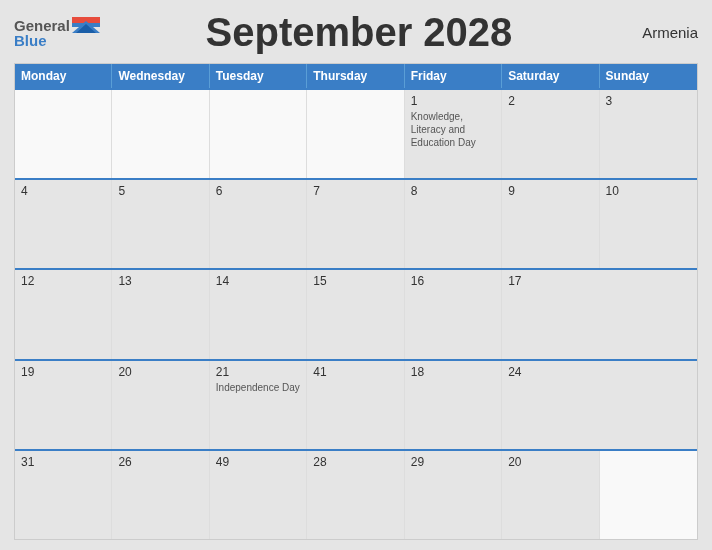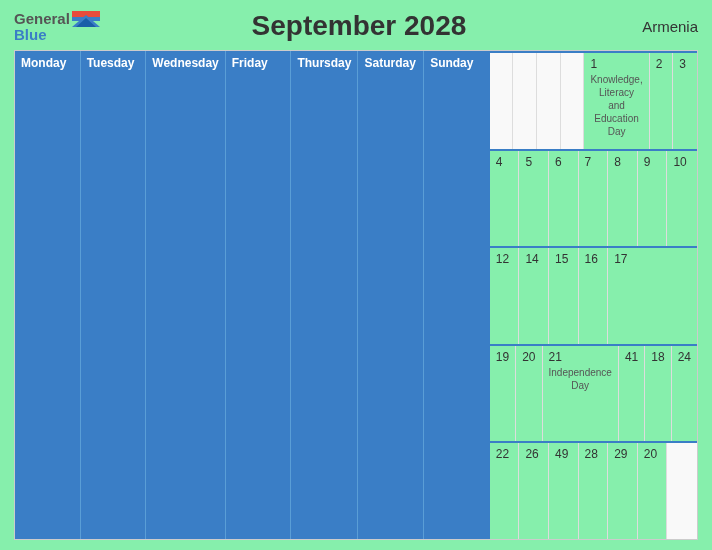--- a/index.html
+++ b/index.html
@@ -6,21 +6,21 @@
     body {
       font-family: Arial, sans-serif;
       background: #fff;
       width: 712px;
       height: 550px;
       overflow: hidden;
     }
     .page {
       width: 712px;
       height: 550px;
-      background: #86efac;
+      background: #e5e5e5;
       padding: 10px 14px 10px 14px;
       display: flex;
       flex-direction: column;
     }
     .header {
       display: flex;
       align-items: center;
       justify-content: space-between;
       margin-bottom: 8px;
     }
@@ -45,36 +45,36 @@
     .logo-flag {
       width: 28px;
       height: 16px;
       margin-left: 2px;
     }
     .logo-row {
       display: flex;
       align-items: center;
     }
     .title {
-      font-size: 28px;
+      font-size: 40px;
       font-weight: bold;
       color: #333;
       text-align: center;
       flex: 1;
     }
     .country {
       font-size: 15px;
       color: #333;
       min-width: 80px;
       text-align: right;
     }
     .calendar {
       flex: 1;
       display: flex;
-      flex-direction: row;
+      flex-direction: column;
       border: 1px solid #ccc;
     }
     .cal-header-row {
       display: grid;
       grid-template-columns: repeat(7, 1fr);
       background: #3a7ec6;
     }
     .cal-header-cell {
       color: #fff;
       font-size: 12px;
@@ -116,21 +116,20 @@
     .day-num {
       font-size: 12px;
       color: #333;
       font-weight: normal;
       margin-bottom: 2px;
     }
     .day-event {
       font-size: 10px;
       color: #555;
       line-height: 1.3;
-      text-align: center;
     }
   </style>
 </head>
 <body>
 
 <div class="page">
   <div class="header">
     <div class="logo">
       <div class="logo-row">
         <span class="logo-general">General</span>
@@ -145,24 +144,24 @@
       </div>
       <span class="logo-blue">Blue</span>
     </div>
     <div class="title">September 2028</div>
     <div class="country">Armenia</div>
   </div>
 
   <div class="calendar">
     <div class="cal-header-row">
     <div class="cal-header-cell">Monday</div>
+        <div class="cal-header-cell">Wednesday</div>
         <div class="cal-header-cell">Tuesday</div>
-        <div class="cal-header-cell">Wednesday</div>
+        <div class="cal-header-cell">Thursday</div>
         <div class="cal-header-cell">Friday</div>
-        <div class="cal-header-cell">Thursday</div>
         <div class="cal-header-cell">Saturday</div>
         <div class="cal-header-cell">Sunday</div>
       </div>
     <div class="cal-body">
     <div class="cal-row">
           <div class="cal-cell empty"></div>
           <div class="cal-cell empty"></div>
           <div class="cal-cell empty"></div>
           <div class="cal-cell empty"></div>
           <div class="cal-cell">
@@ -197,20 +196,23 @@
           </div>
           <div class="cal-cell">
             <div class="day-num">10</div>
           </div>
         </div>
         <div class="cal-row">
           <div class="cal-cell">
             <div class="day-num">12</div>
           </div>
           <div class="cal-cell">
+            <div class="day-num">13</div>
+          </div>
+          <div class="cal-cell">
             <div class="day-num">14</div>
           </div>
           <div class="cal-cell">
             <div class="day-num">15</div>
           </div>
           <div class="cal-cell">
             <div class="day-num">16</div>
           </div>
           <div class="cal-cell">
             <div class="day-num">17</div>
@@ -232,21 +234,21 @@
           </div>
           <div class="cal-cell">
             <div class="day-num">18</div>
           </div>
           <div class="cal-cell">
             <div class="day-num">24</div>
           </div>
         </div>
         <div class="cal-row">
           <div class="cal-cell">
-            <div class="day-num">22</div>
+            <div class="day-num">31</div>
           </div>
           <div class="cal-cell">
             <div class="day-num">26</div>
           </div>
           <div class="cal-cell">
             <div class="day-num">49</div>
           </div>
           <div class="cal-cell">
             <div class="day-num">28</div>
           </div>

